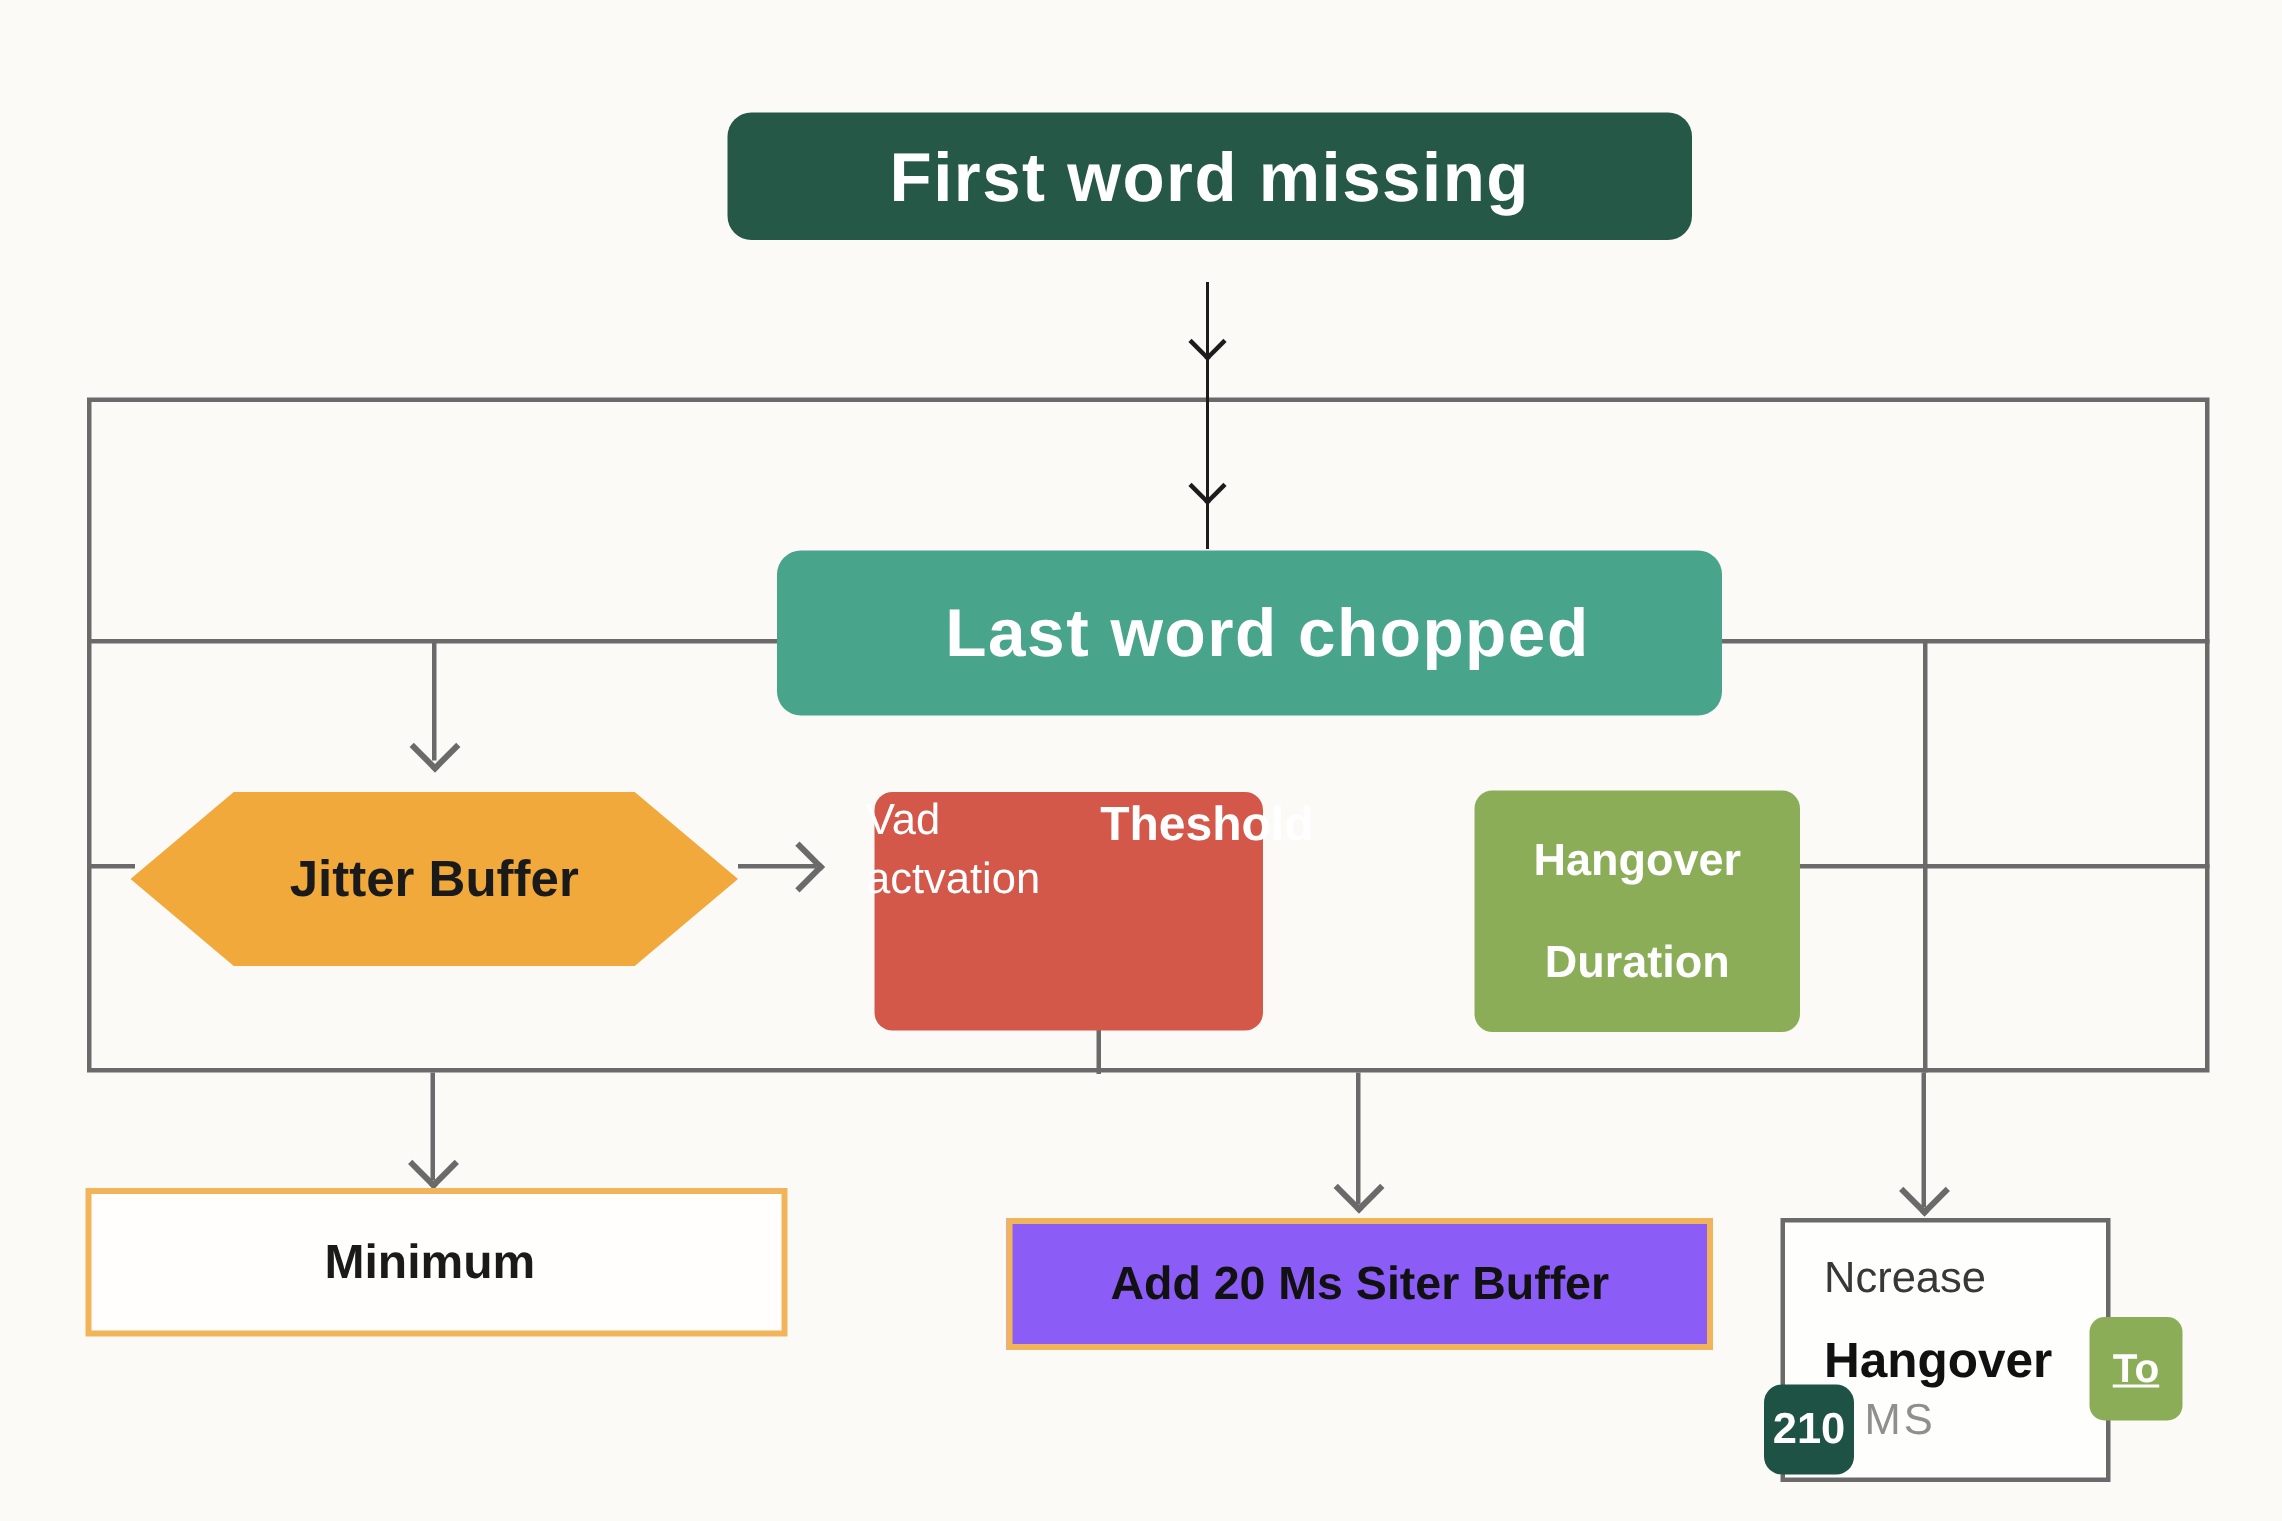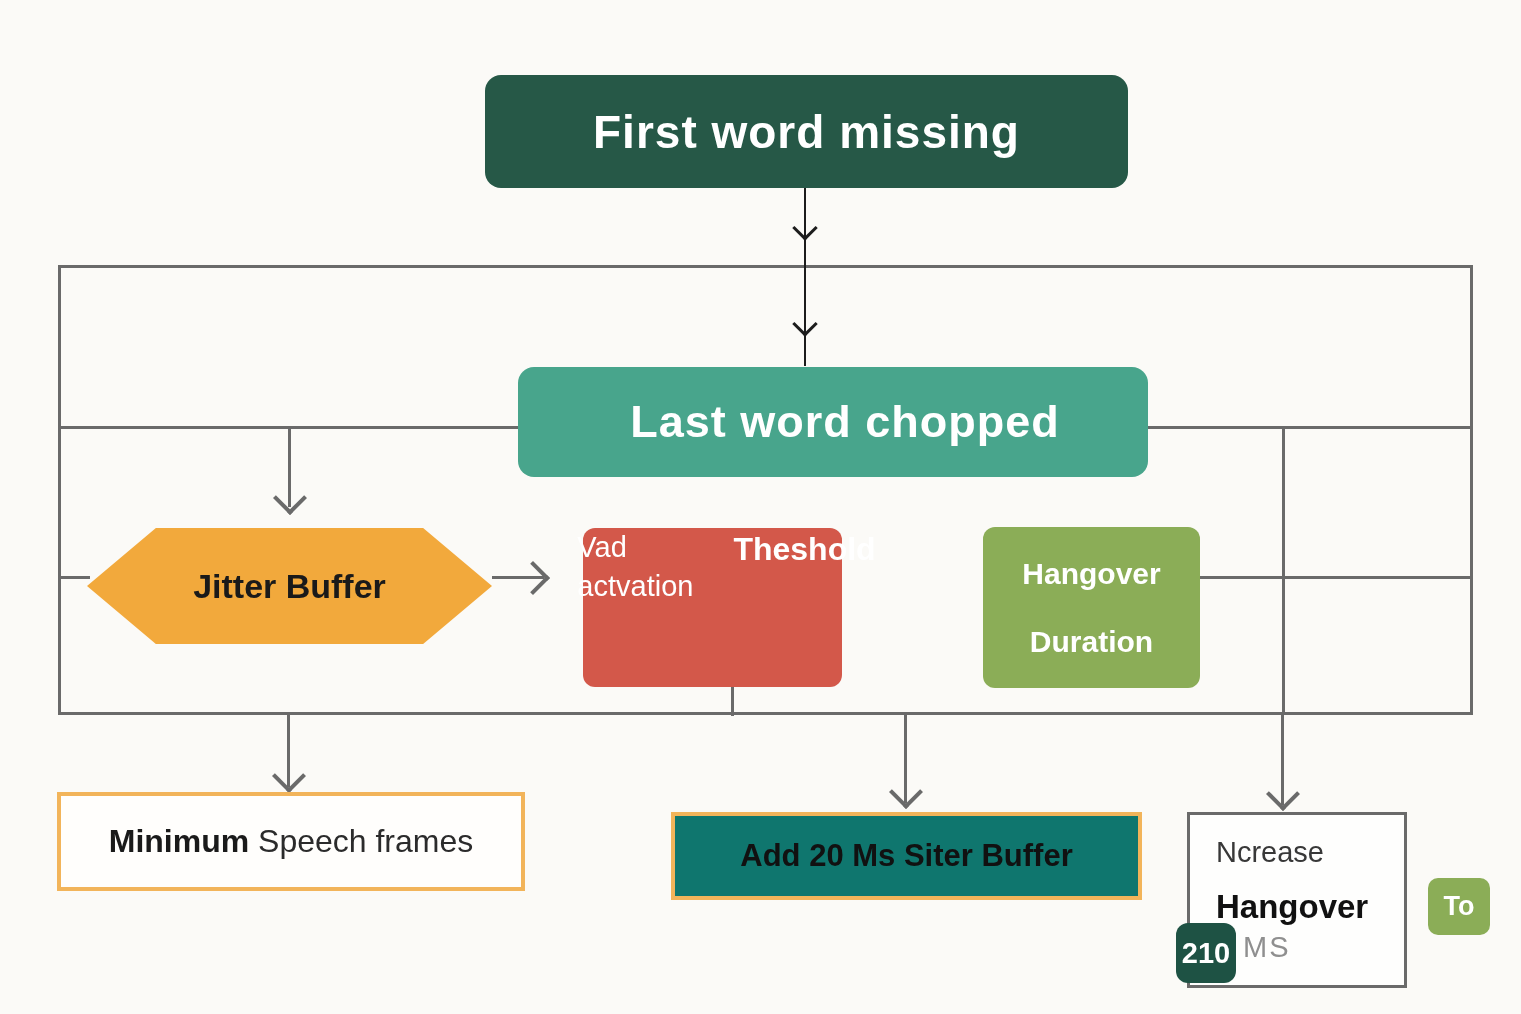--- a/index.html
+++ b/index.html
@@ -32,21 +32,21 @@
     border-right:3px solid #1C1C1C;border-bottom:3px solid #1C1C1C;
     transform:rotate(45deg);
   }
   .black-line{position:absolute;background:#1C1C1C;}
   
   .node{
     position:absolute;display:flex;align-items:center;justify-content:center;
     box-sizing:border-box;
   }
   .first-word{
-    left:485px;top:75px;width:643px;height:113px;
+    left:485px;top:75px;width:643px;height:85px;
     background:#265847;border-radius:16px;
     color:#FFFFFF;font-size:46px;font-weight:700;letter-spacing:1px;
   }
   .last-word{
     left:518px;top:367px;width:630px;height:110px;
     background:#48A58C;border-radius:16px;
     color:#FFFFFF;font-size:45px;font-weight:700;letter-spacing:1px;padding-left:24px;
   }
   .hexagon{
     left:87px;top:528px;width:405px;height:116px;
@@ -70,35 +70,35 @@
   }
   .min-box{
     left:57px;top:792px;width:468px;height:99px;
     background:#FFFEFC;border:4px solid #F2B45A;
     color:#1A1A1A;font-size:32px;text-align:center;
   }
   .min-box .bold{font-weight:700;}
   .min-box .reg{font-weight:400;color:#2B2B2B;}
   .add-box{
     left:671px;top:812px;width:471px;height:88px;
-    background:#0f766e;border:4px solid #F2B45A;
+    background:#8b5cf6;border:4px solid #F2B45A;
     color:#111111;font-size:31px;font-weight:600;
   }
   .increase-box{
     left:1187px;top:812px;width:214px;height:170px;
     background:#FEFEFD;border:3px solid #6A6A6A;
   }
   .inc-line1{position:absolute;left:1216px;top:836px;font-size:29px;font-weight:400;color:#383838;}
   .inc-line2{position:absolute;left:1216px;top:888px;font-size:33px;font-weight:700;color:#111111;}
   .inc-ms{position:absolute;left:1243px;top:931px;font-size:29px;font-weight:400;color:#8F8F8F;letter-spacing:2px;text-align:right;}
   .badge{
     position:absolute;display:flex;align-items:center;justify-content:center;
     color:#FFFFFF;font-weight:700;border-radius:10px;
   }
-  .badge-to{left:1428px;top:878px;width:62px;height:57px;background:#8BAD57;font-size:27px;}
+  .badge-to{left:1393px;top:878px;width:62px;height:69px;background:#8BAD57;font-size:27px;text-decoration:underline;}
   .badge-210{left:1176px;top:923px;width:60px;height:60px;background:#1E5244;font-size:29px;border-radius:12px;text-align:right;}
 </style>
 </head>
 <body>
 
 <div class="outer-rect"></div>
 <div class="line" style="left:58px;top:426px;width:462px;height:3px;"></div>
 <div class="line" style="left:1148px;top:426px;width:325px;height:3px;"></div>
 <div class="line" style="left:58px;top:576px;width:32px;height:3px;"></div>
 <div class="line" style="left:1199px;top:576px;width:274px;height:3px;"></div>
@@ -142,21 +142,20 @@
 </div>
 
 <div class="node hangover-box">
   <span>Hangover</span>
   <span>Duration</span>
 </div>
 
 <div class="node min-box">
   <span class="bold">Minimum</span>
   <span class="reg">&nbsp;</span>
-  <span class="reg">Speech frames</span>
 </div>
 
 <div class="node add-box">
   <span>Add 20 Ms Siter Buffer</span>
 </div>
 
 <div class="increase-box abs"></div>
 <span class="inc-line1">Ncrease</span>
 <span class="inc-line2">Hangover</span>
 <span class="inc-ms">MS</span>

